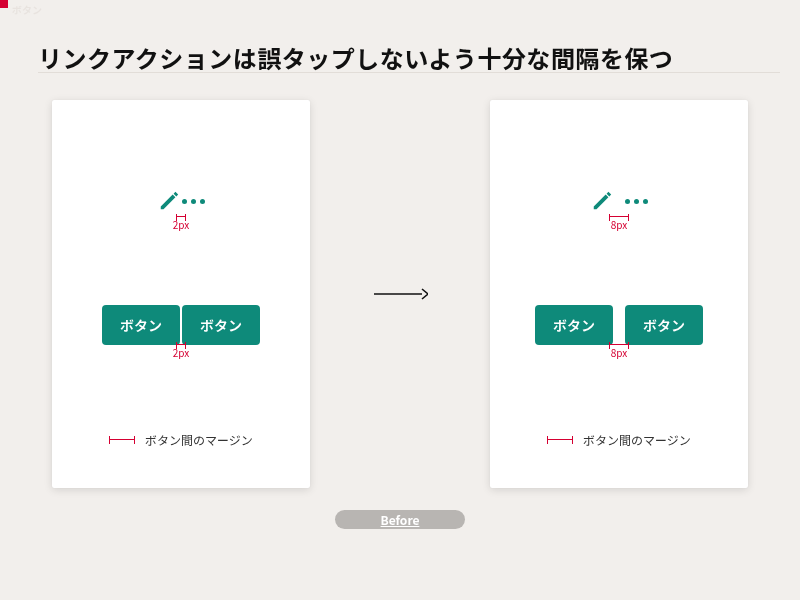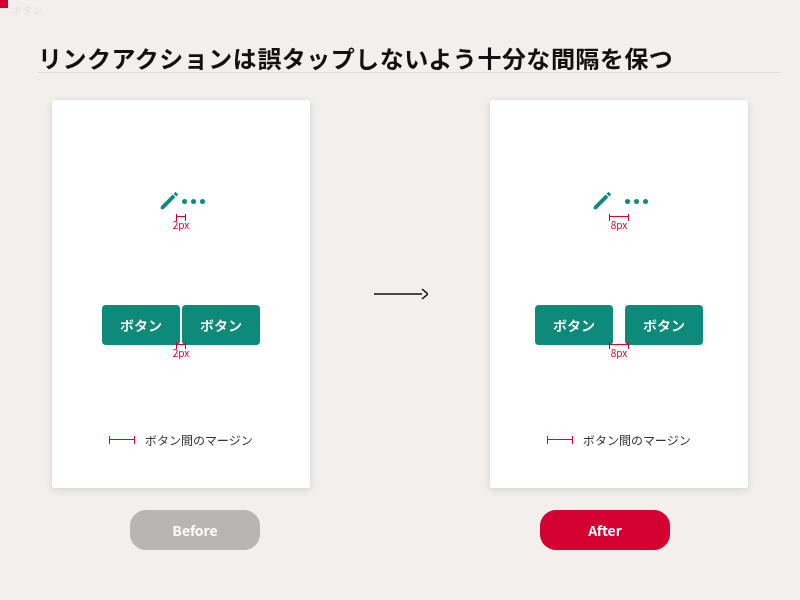--- a/index.html
+++ b/index.html
@@ -86,23 +86,23 @@
   .legend-bar::before { left: 0; }
   .legend-bar::after { right: 0; }
   .arrow {
     width: 60px; display: flex; justify-content: center; align-items: center;
   }
   .labels {
     position: absolute; top: 510px; left: 0; right: 0;
     display: flex; justify-content: center; gap: 280px;
   }
   .pill {
-    width: 130px; height: 40px; border-radius: 16px;
+    width: 130px; height: 19px; border-radius: 16px;
     display: flex; align-items: center; justify-content: center;
-    font-size: 14px; font-weight: 700; color: #fff;
+    font-size: 12px; font-weight: 700; color: #fff; text-decoration: underline;
   }
   .pill.before { background: #b8b5b2; }
   .pill.after  { background: #d50032; }
   .hmeasure {
     position: relative; height: 0;
     border-top: 1px solid #d50032;
   }
   .hmeasure::before, .hmeasure::after {
     content: ""; position: absolute; top: -3px; width: 0; height: 7px;
     border-left: 1px solid #d50032;
@@ -182,14 +182,13 @@
     <div class="legend">
       <span class="legend-bar"></span>
       <span>ボタン間のマージン</span>
     </div>
   </div>
 
 </div>
 
 <div class="labels">
   <div class="pill before">Before</div>
-  <div class="pill after">After</div>
 </div>
 
 </body></html>

